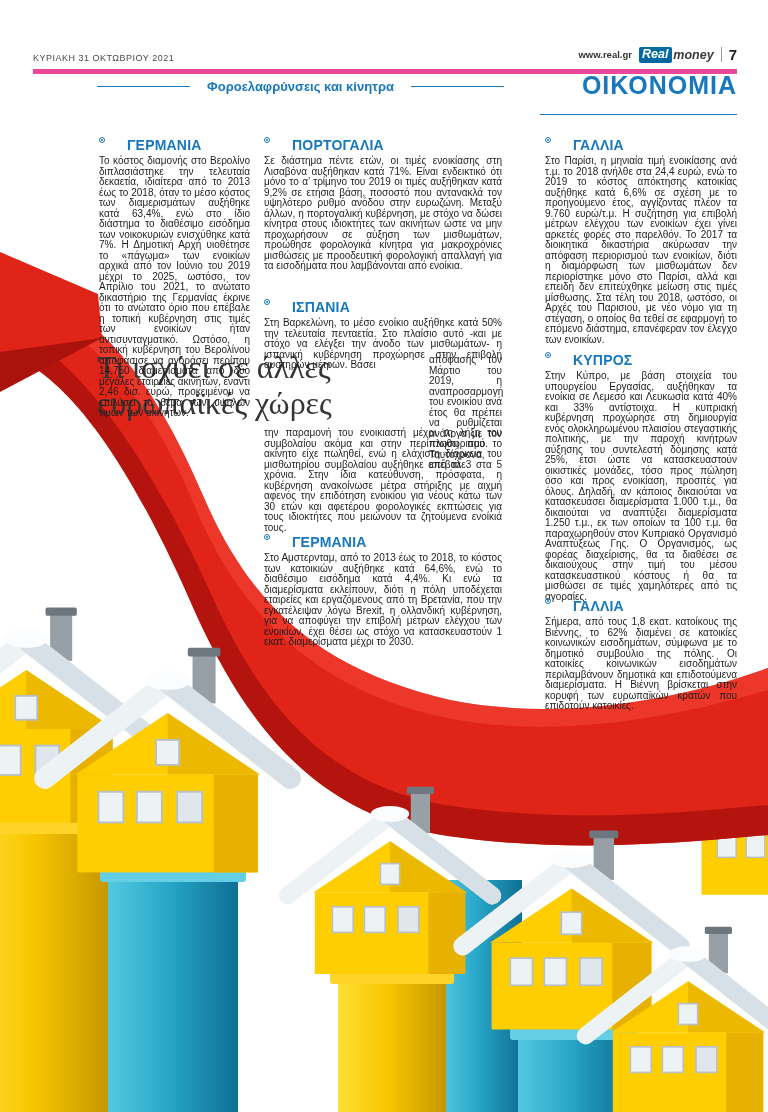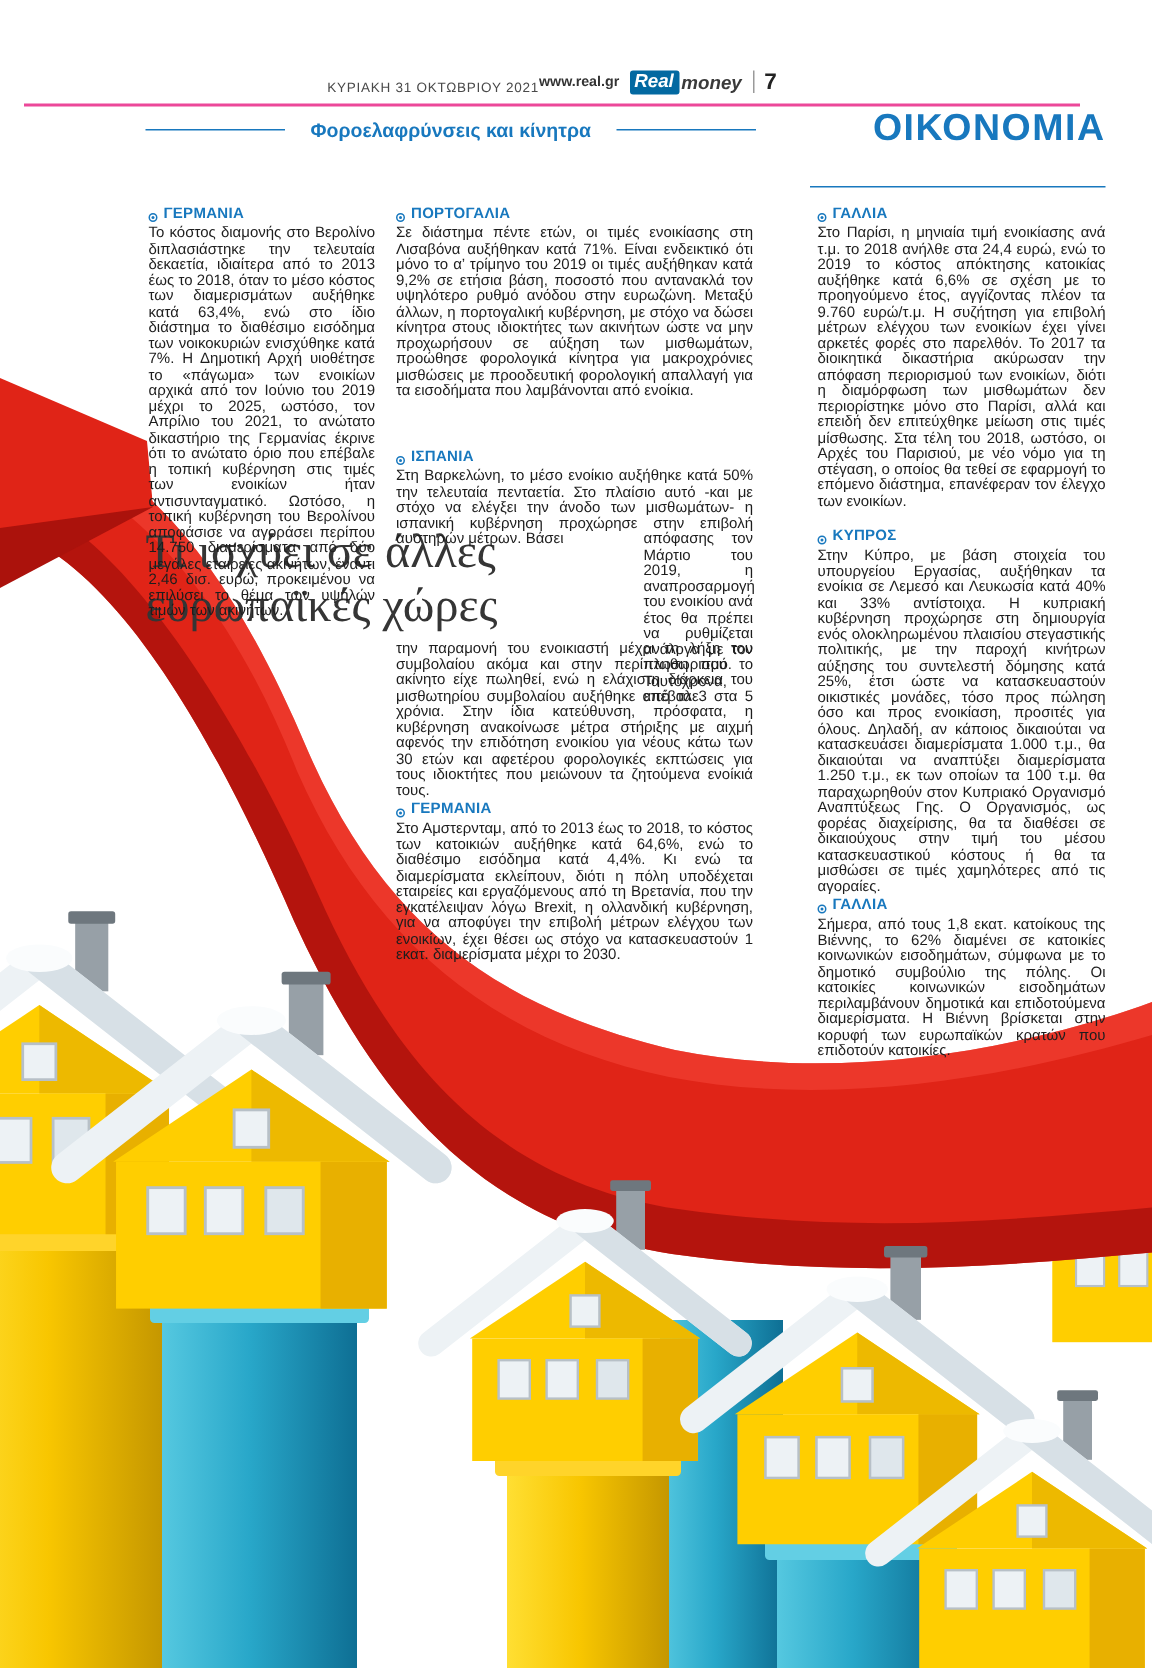--- a/index.html
+++ b/index.html
@@ -5,42 +5,42 @@
   *{margin:0;padding:0;box-sizing:border-box}
   html,body{width:768px;height:1112px}
   body{
     position:relative;overflow:hidden;background:#ffffff;
     font-family:"Liberation Sans",sans-serif;color:#1c1c1c;
   }
   .abs{position:absolute}
   .layer{z-index:2}
 
   
-  #hdr{top:46px;left:16px;width:704px;display:flex;justify-content:center;
-       align-items:flex-end;border-bottom:2px solid #ec4899;padding-bottom:6px;z-index:2}
+  #hdr{top:46px;left:33px;width:704px;display:flex;justify-content:space-between;
+       align-items:flex-end;border-bottom:5px solid #ec4899;padding-bottom:6px;z-index:2}
   #hdr-date{font-size:9px;color:#4a4a4a;letter-spacing:.5px}
   #hdr-right{display:flex;align-items:center;gap:7px}
   #site-url{font-size:9.5px;font-weight:bold;color:#333}
   #brand{display:flex;align-items:center}
   #brand-real{background:#0369a1;color:#fff;font-weight:bold;font-style:italic;
               font-size:12.5px;padding:0 4px 1px 3px;border-radius:2px;line-height:15px}
   #brand-money{color:#3a3a3a;font-weight:bold;font-style:italic;font-size:12.5px;margin-left:1px}
   .vdiv{width:1px;height:15px;background:#9a9a9a}
   #page-num{font-size:15px;font-weight:bold;color:#222}
 
   
   #kicker{top:79px;left:97px;width:407px;display:flex;align-items:center;gap:17px;
           color:#1878be;font-weight:bold;font-size:13px;z-index:2;white-space:nowrap}
   .kline{flex:1;border-top:1.5px solid #1878be;height:0}
   #section-title{top:71px;left:540px;width:197px;text-align:right;font-size:25px;
                  font-weight:bold;color:#1878be;letter-spacing:1px;
-                 border-bottom:1.5px solid #1878be;padding-bottom:24px;z-index:2}
-
-  
-  .country{display:flex;align-items:flex-end;gap:4px;color:#1878be;font-size:10px;
+                 border-bottom:1.5px solid #1878be;padding-bottom:14px;z-index:2}
+
+  
+  .country{display:flex;align-items:flex-start;gap:22px;color:#1878be;font-size:14px;
            font-weight:bold;letter-spacing:.2px;margin-bottom:3px}
   .bullet{width:6px;height:6px;border:1.5px solid #1878be;border-radius:50%;
           display:inline-block;position:relative;flex:0 0 auto}
   .bullet::after{content:"";position:absolute;inset:1px;background:#1878be;border-radius:50%}
   .body-text{font-size:10px;line-height:10.5px;text-align:justify;color:#1d1d1d}
 
   #art-germany    {top:137px;left:99px; width:151px}
   #art-portugal   {top:137px;left:264px;width:238px}
   #art-spain      {top:299px;left:264px;width:238px}
   #spain-narrow   {top:355px;left:429px;width:73px}

